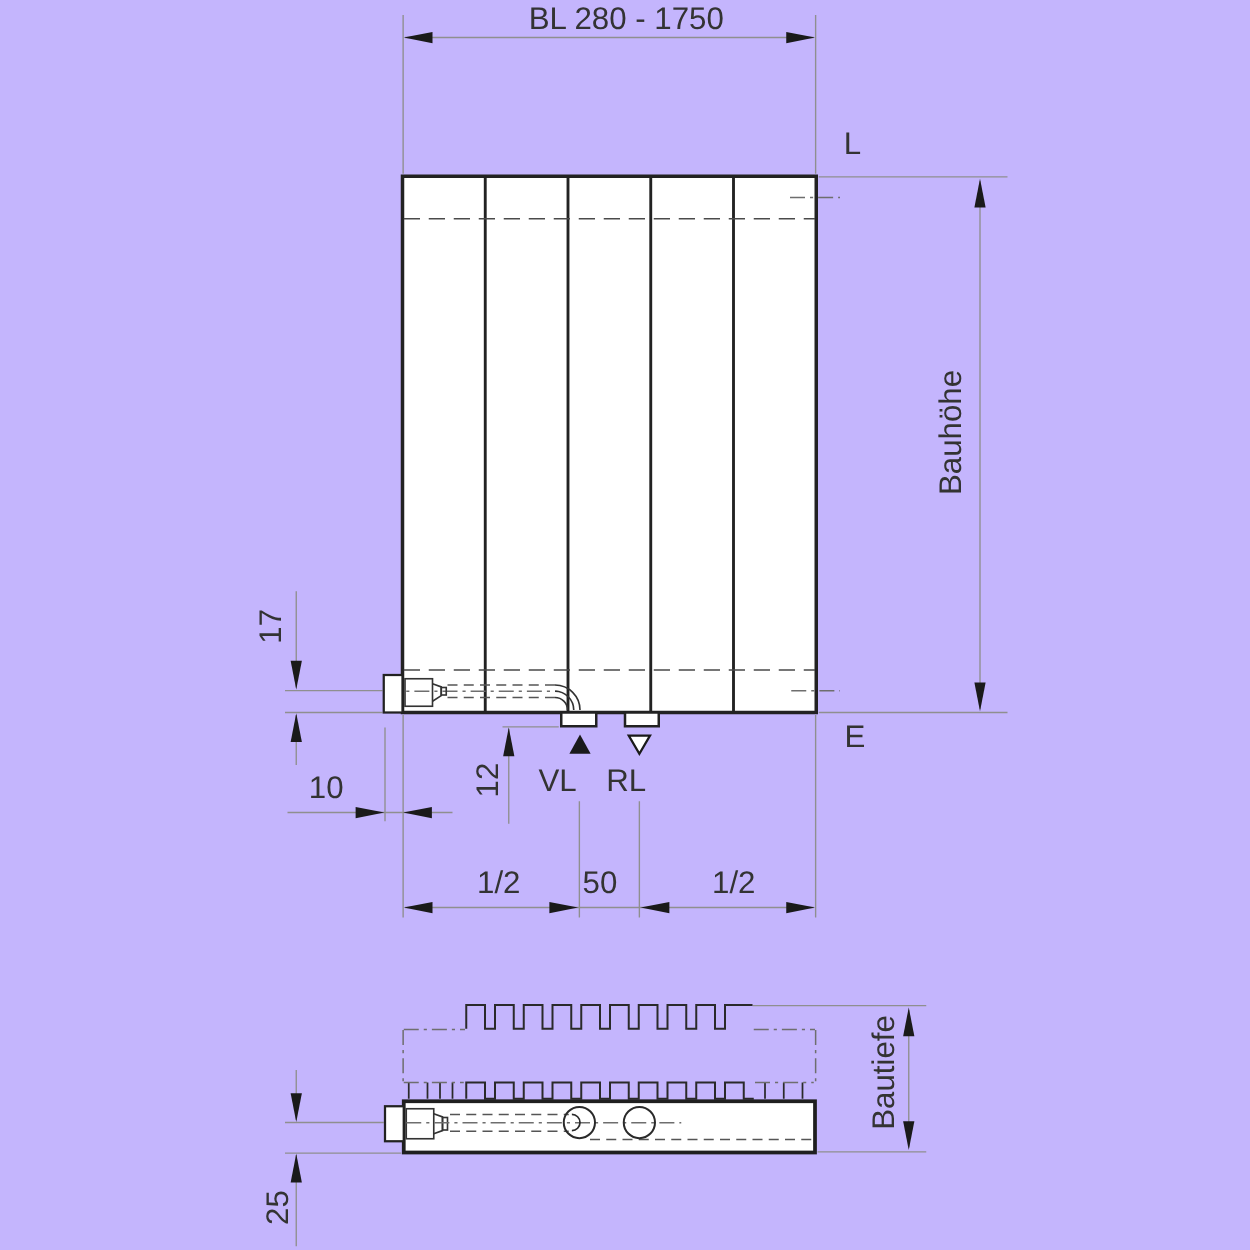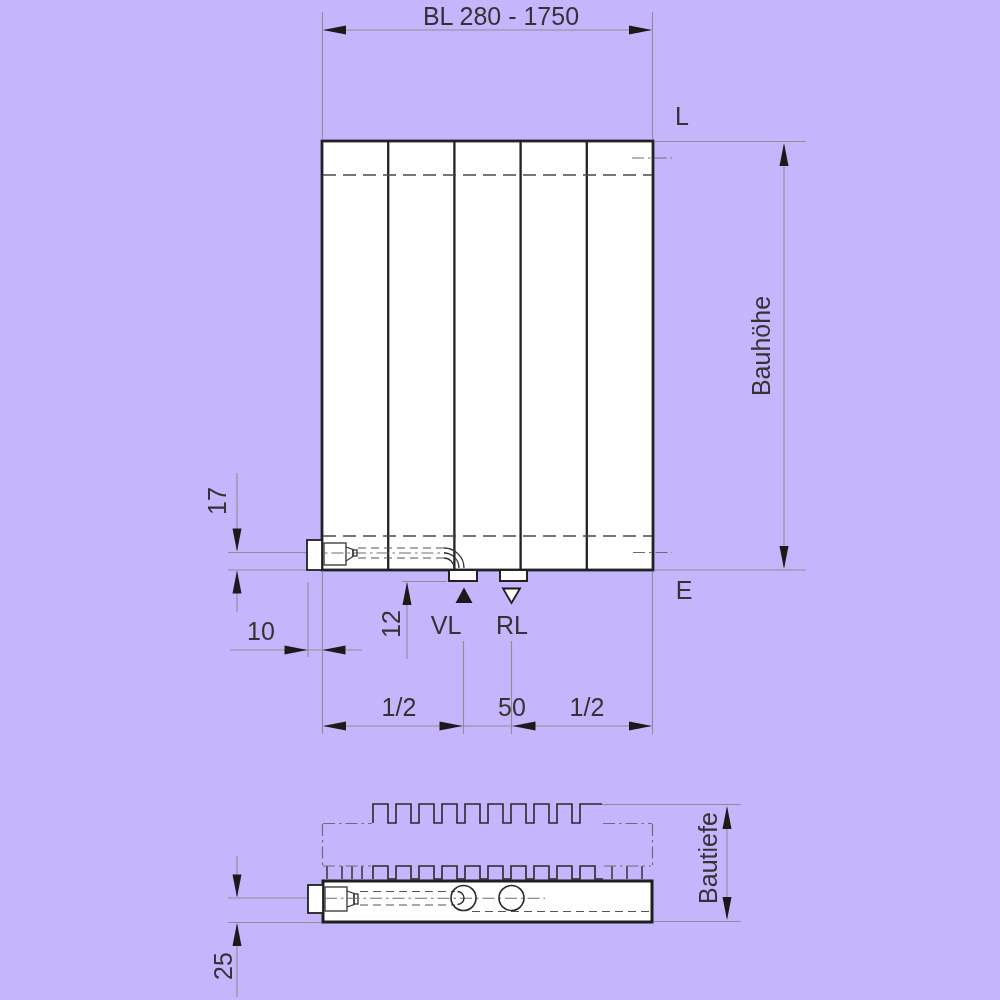--- a/index.html
+++ b/index.html
@@ -161,20 +161,20 @@
 </svg>
 
 <span class="lbl" style="left:501px;top:16px">BL 280 - 1750</span>
 <span class="lbl" style="left:682px;top:116px">L</span>
 <span class="lbl" style="left:684px;top:590px">E</span>
 <span class="lbl rot" style="left:761px;top:346px">Bauhöhe</span>
 <span class="lbl rot" style="left:217px;top:501px">17</span>
 <span class="lbl" style="left:261px;top:631px">10</span>
 <span class="lbl rot" style="left:391px;top:624px">12</span>
 <span class="lbl" style="left:446px;top:625px">VL</span>
-<span class="lbl" style="left:512px;top:625px">RL</span>
+<span class="lbl" style="left:501px;top:625px">RL</span>
 <span class="lbl" style="left:399px;top:707px">1/2</span>
-<span class="lbl" style="left:512px;top:707px">50</span>
+<span class="lbl" style="left:480px;top:707px">50</span>
 <span class="lbl" style="left:587px;top:707px">1/2</span>
 <span class="lbl rot" style="left:708px;top:858px">Bautiefe</span>
 <span class="lbl rot" style="left:223px;top:966px">25</span>
 
 </div>
 
 </body></html>

